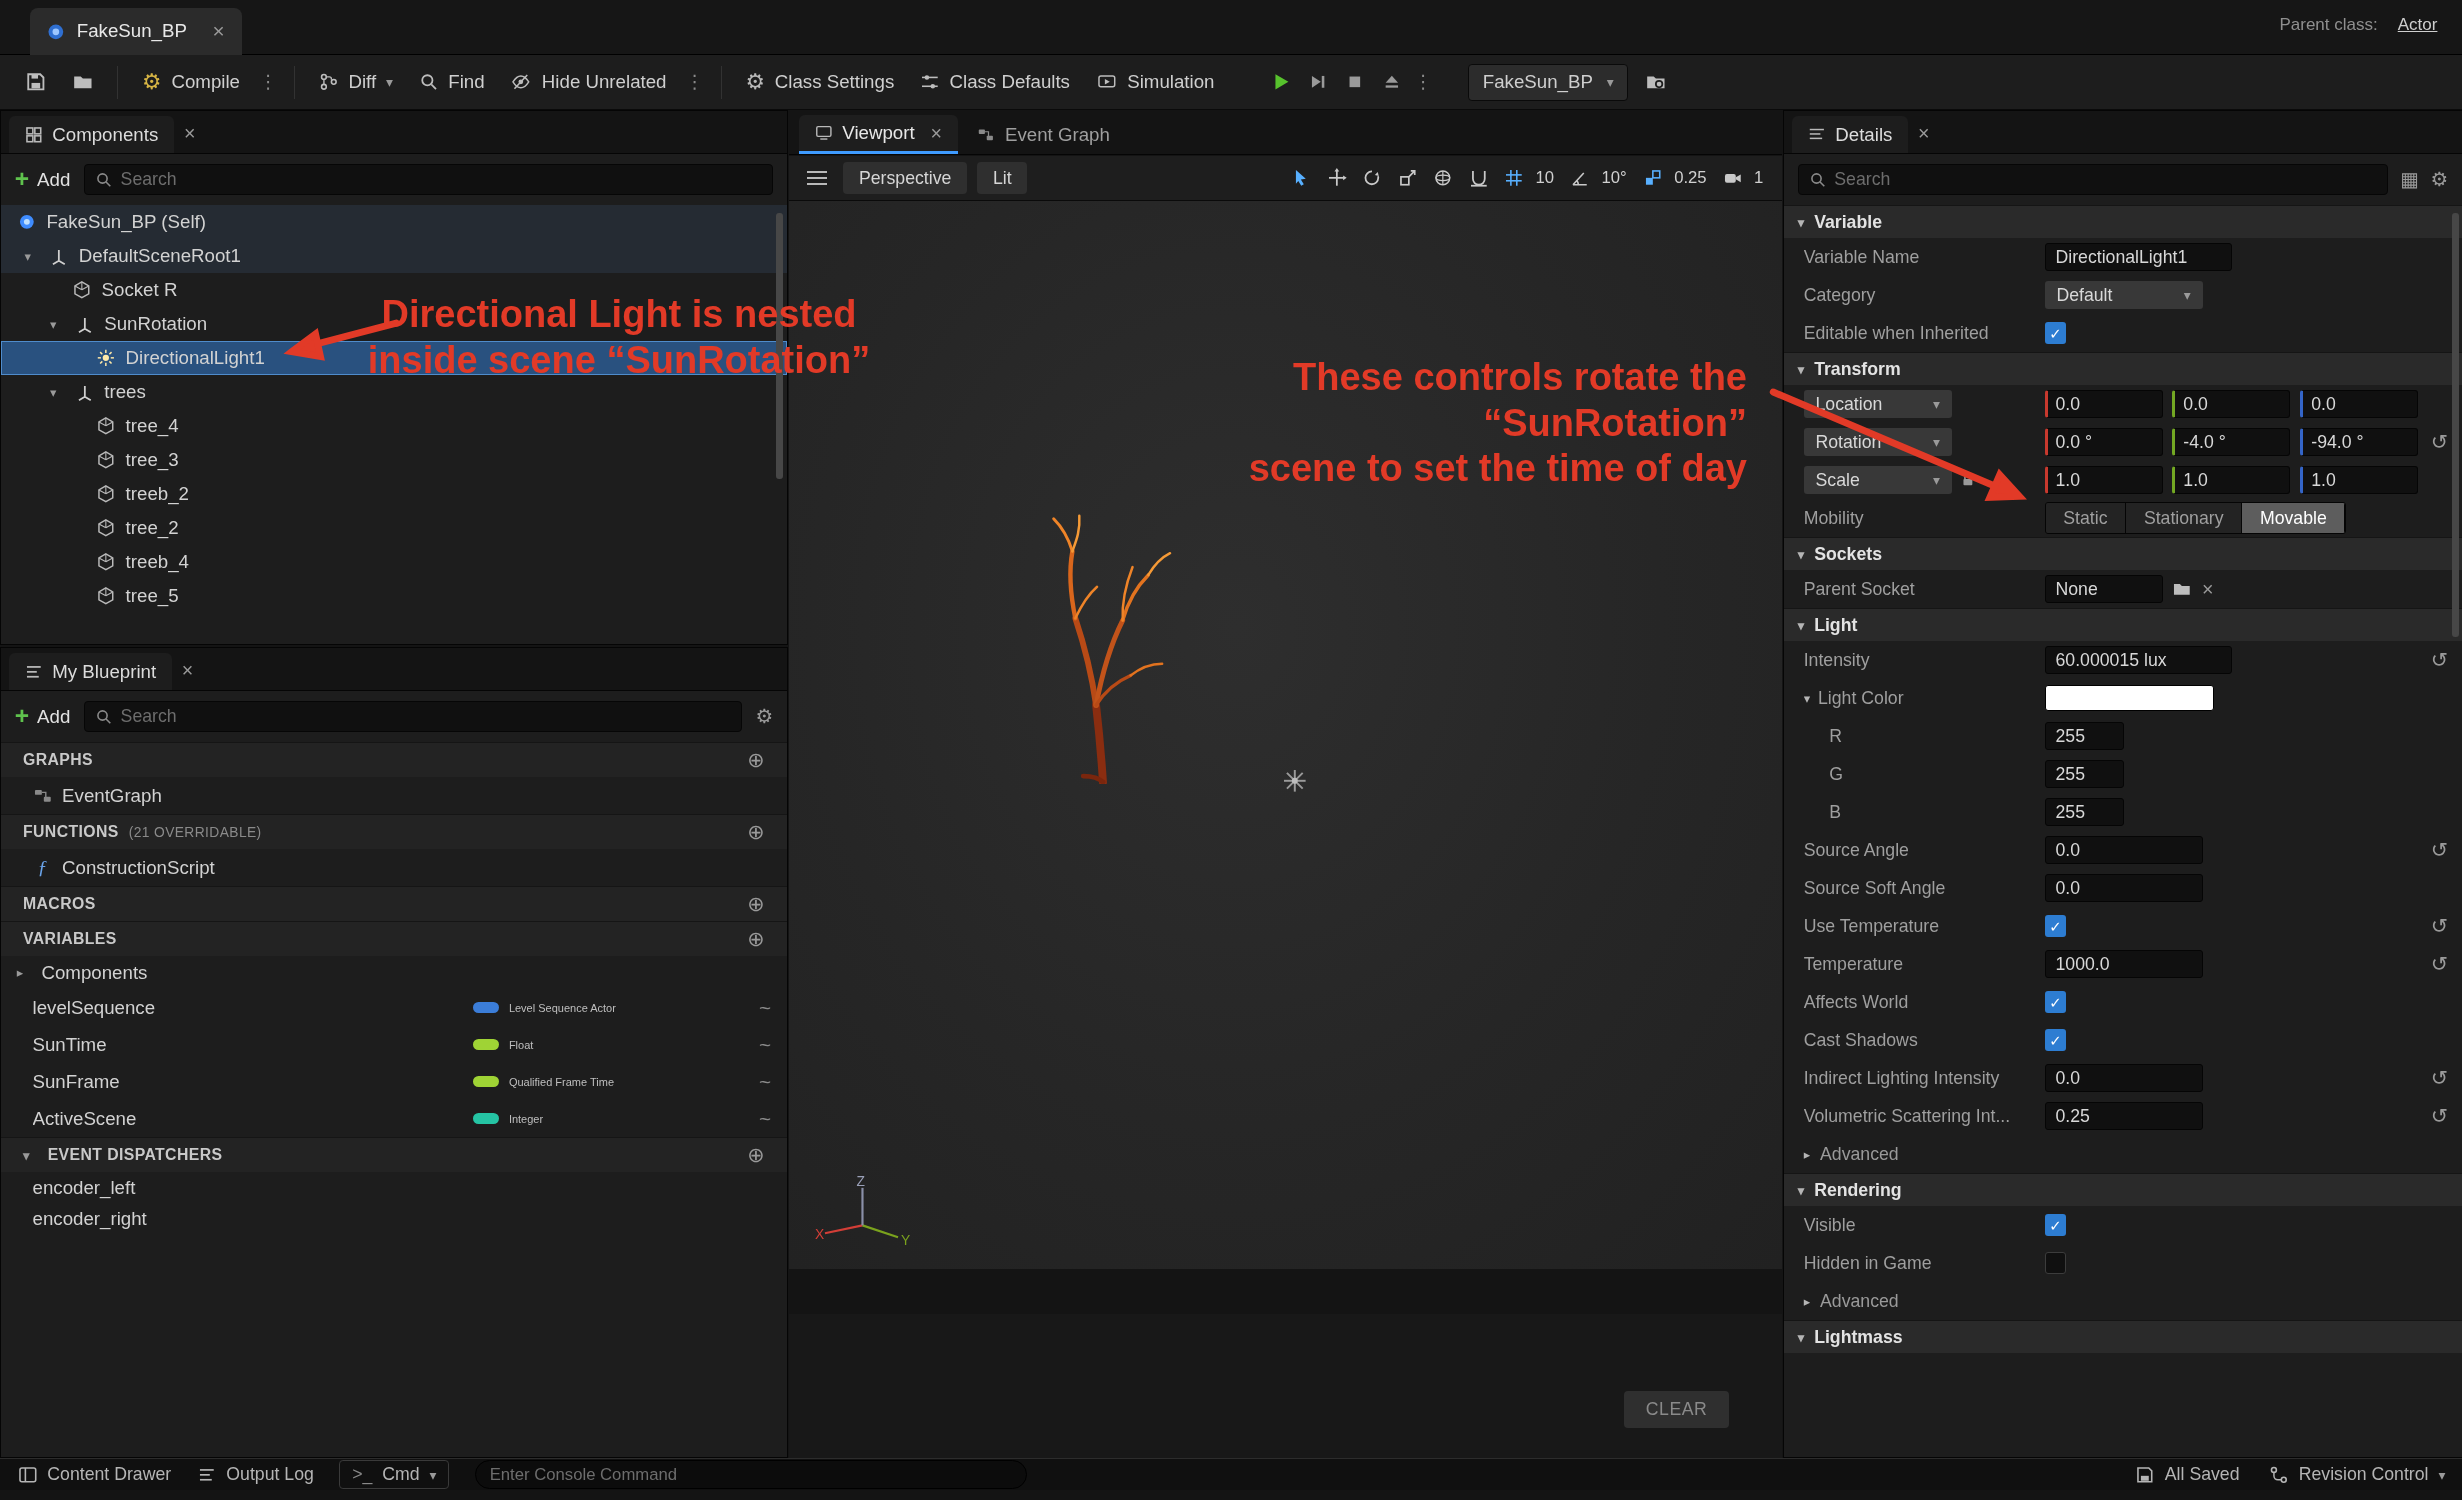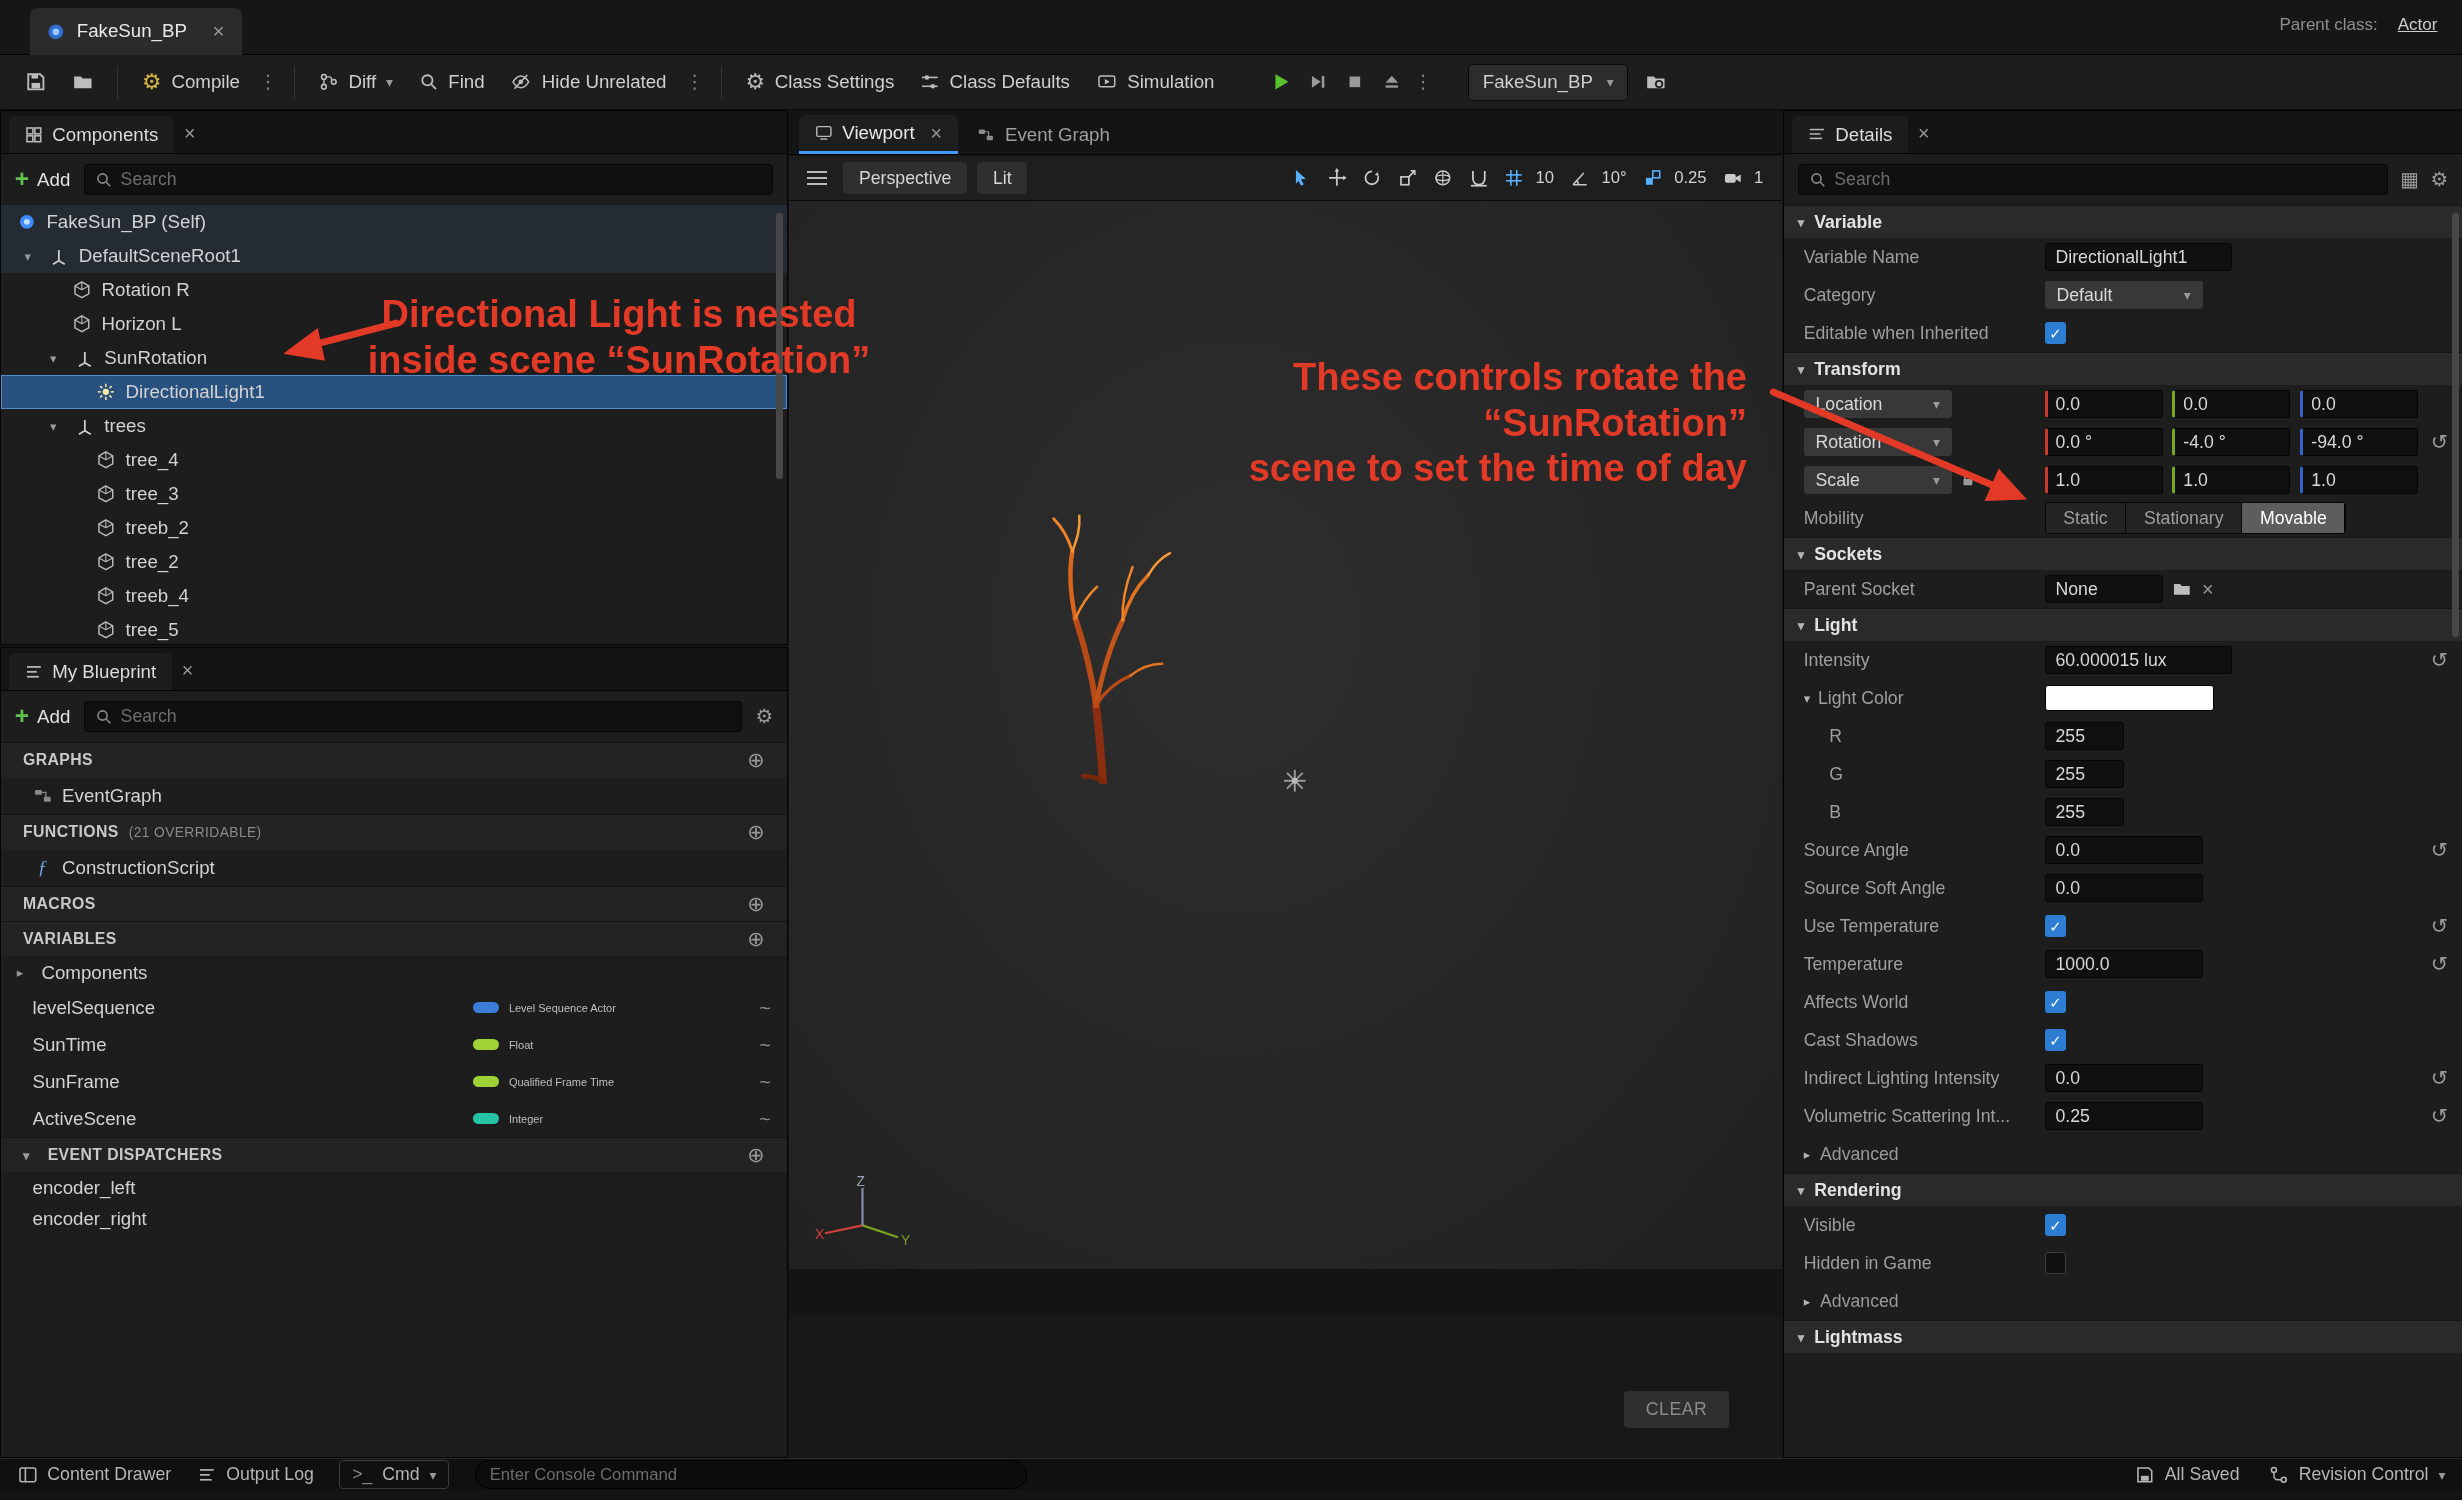--- a/index.html
+++ b/index.html
@@ -277,28 +277,21 @@
         <svg class="tico" width="19.7" height="19.7" viewBox="0 0 20 20">
           <path d="M10 15V4M10 15l-6 3.5M10 15l6 3.5" stroke="#cfcfcf" stroke-width="1.8" fill="none"></path>
         </svg>
         <span>DefaultSceneRoot1</span>
       </div>
     <div class="trow" style="padding-left:71px">
         <svg class="tico" width="19.7" height="19.7" viewBox="0 0 20 20">
           <path d="M10 2l7 4v8l-7 4-7-4V6z" fill="none" stroke="#b9b9b9" stroke-width="1.5"></path>
           <path d="M10 2v8m0 0 7-4M10 10 3 6" stroke="#b9b9b9" stroke-width="1.1" fill="none"></path>
         </svg>
-        <span>Rotation R</span>
-      </div>
-    <div class="trow" style="padding-left:71px">
-        <svg class="tico" width="19.7" height="19.7" viewBox="0 0 20 20">
-          <path d="M10 2l7 4v8l-7 4-7-4V6z" fill="none" stroke="#b9b9b9" stroke-width="1.5"></path>
-          <path d="M10 2v8m0 0 7-4M10 10 3 6" stroke="#b9b9b9" stroke-width="1.1" fill="none"></path>
-        </svg>
-        <span>Horizon L</span>
+        <span>Socket R</span>
       </div>
     <div class="trow" style="padding-left:49px">
         <span class="tw">▾</span>
         <svg class="tico" width="19.7" height="19.7" viewBox="0 0 20 20">
           <path d="M10 15V4M10 15l-6 3.5M10 15l6 3.5" stroke="#cfcfcf" stroke-width="1.8" fill="none"></path>
         </svg>
         <span>SunRotation</span>
       </div>
     <div class="trow sel" style="padding-left:95px">
         <svg class="tico" width="19.7" height="19.7" viewBox="0 0 20 20">

